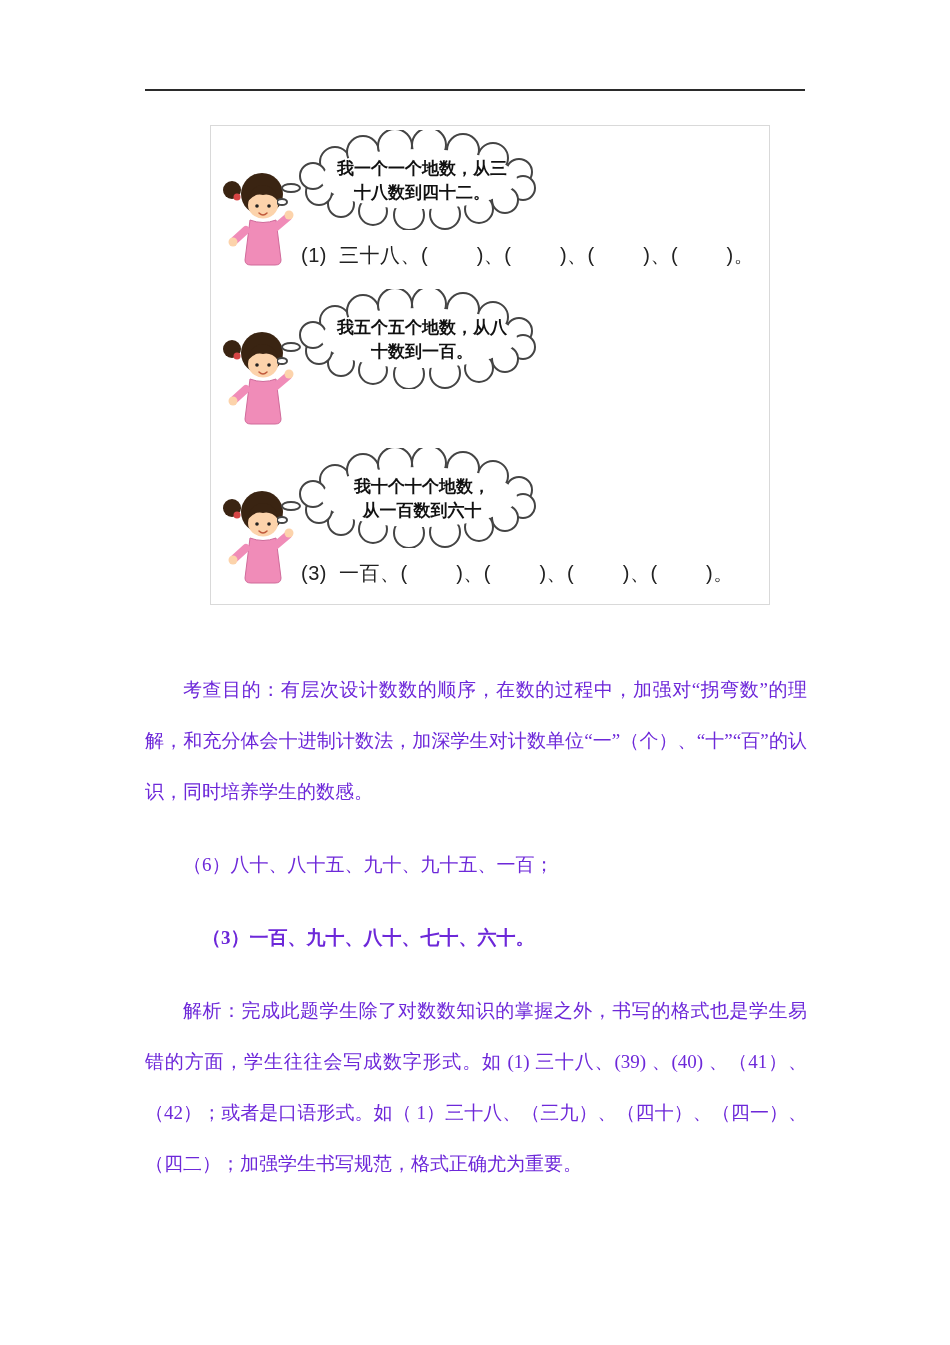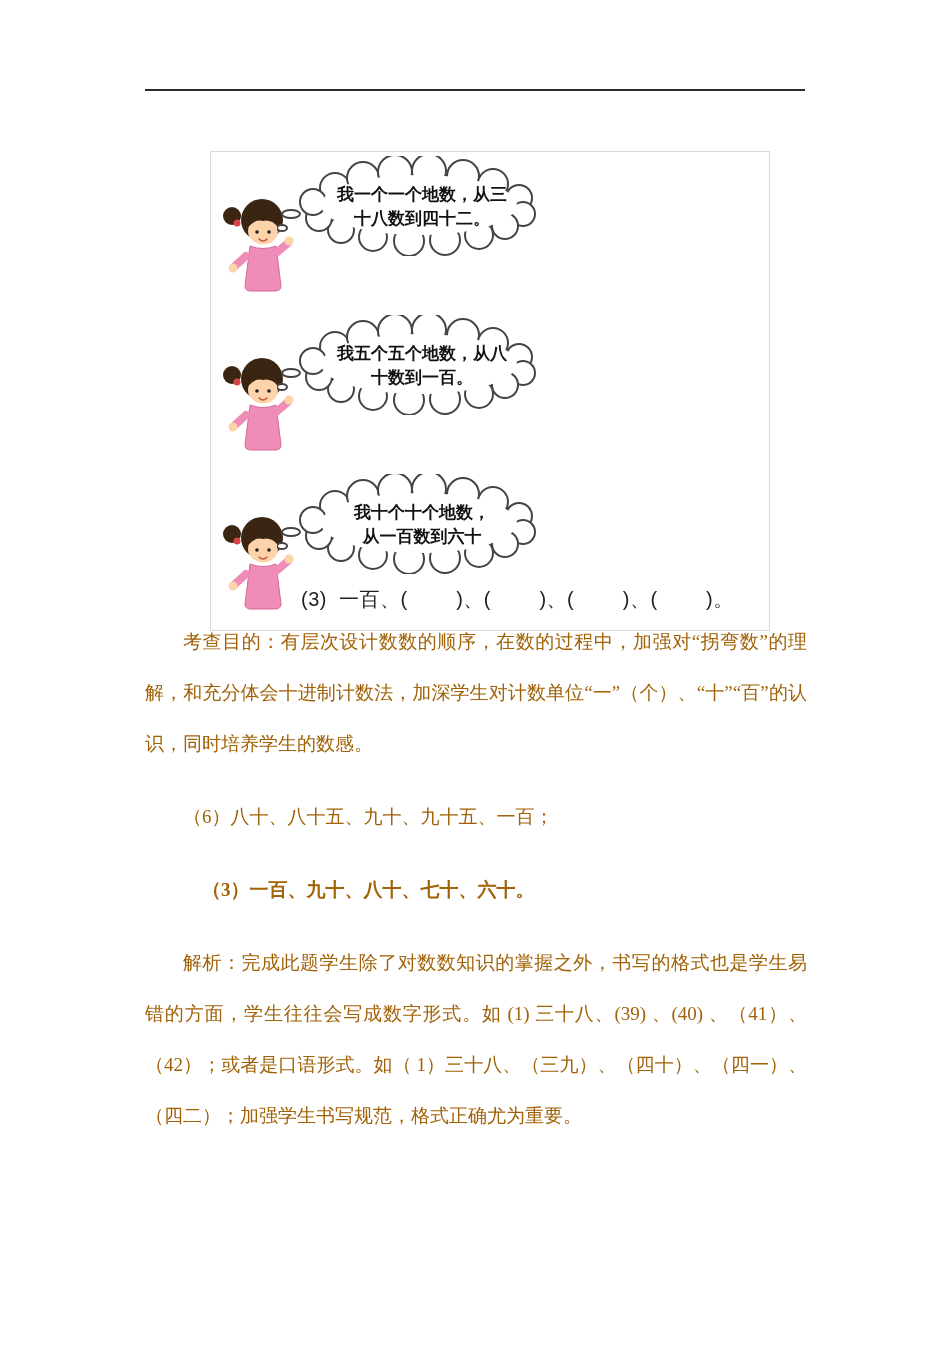--- a/index.html
+++ b/index.html
@@ -26,21 +26,20 @@
   }
   .worksheet {
     position: absolute;
     left: 210px;
     top: 125px;
     width: 560px;
     height: 480px;
     background: #ffffff;
     border: 1px solid #d9d9d9;
     box-sizing: border-box;
-    margin-top: 26px;
   }
   .ws-section {
     position: relative;
     height: 159px;
   }
   .girl {
     position: absolute;
     left: 8px;
     top: 42px;
   }
@@ -61,26 +60,26 @@
     top: 116px;
     font-family: "Liberation Sans", sans-serif;
     font-size: 20px;
     color: #222222;
     white-space: pre;
     letter-spacing: 0.5px;
   }
   .content {
     position: absolute;
     left: 145px;
-    top: 616px;
+    top: 664px;
     width: 662px;
     font-size: 19px;
     line-height: 51px;
     text-align: justify;
-    color: #a16207;
+    color: #6d28d9;
   }
   .para {
     margin: 0 0 22px 0;
   }
   .indent2 { text-indent: 2em; }
   .indent3 { text-indent: 3em; font-weight: bold; }
   .sprite-defs {
     position: absolute;
     width: 0;
     height: 0;
@@ -139,20 +138,21 @@
 
     <div class="ws-section">
       <svg class="girl" width="75" height="105">
         <use href="#girl-shape" width="75" height="105"></use>
       </svg>
       <svg class="cloud" width="290" height="100" viewBox="0 0 290 100">
         <use href="#cloud-shape" width="290" height="100"></use>
         <text class="bubble-text" x="145" y="44" text-anchor="middle">我一个一个地数，从三</text>
         <text class="bubble-text" x="145" y="68" text-anchor="middle">十八数到四十二。</text>
       </svg>
+      <div class="answer-line">(1)  三十八、(        )、(        )、(        )、(        )。</div>
     </div>
 
     <div class="ws-section">
       <svg class="girl" width="75" height="105">
         <use href="#girl-shape" width="75" height="105"></use>
       </svg>
       <svg class="cloud" width="290" height="100" viewBox="0 0 290 100">
         <use href="#cloud-shape" width="290" height="100"></use>
         <text class="bubble-text" x="145" y="44" text-anchor="middle">我五个五个地数，从八</text>
         <text class="bubble-text" x="145" y="68" text-anchor="middle">十数到一百。</text>

